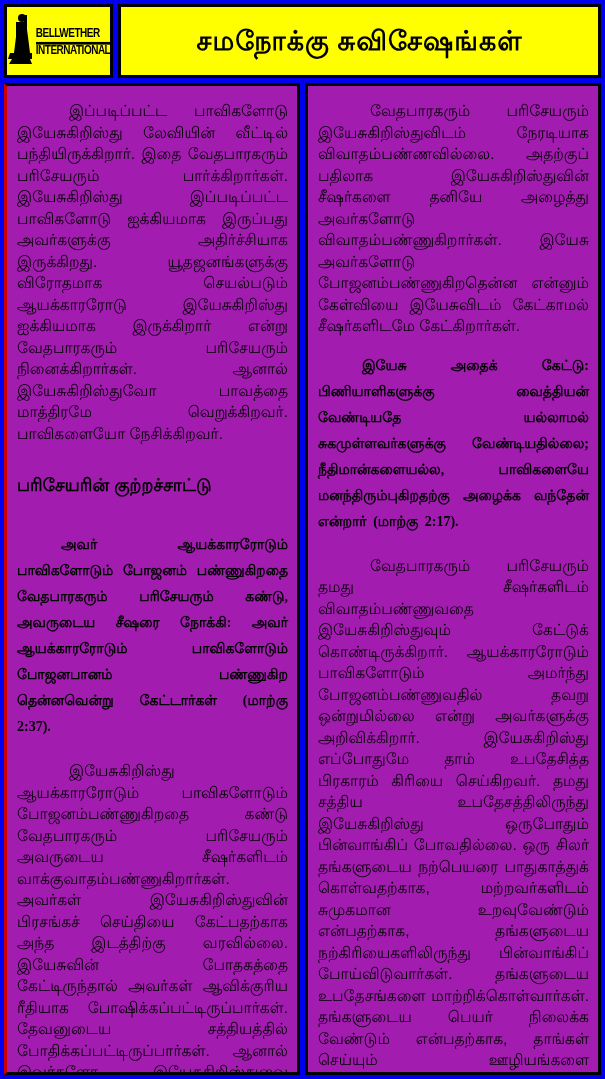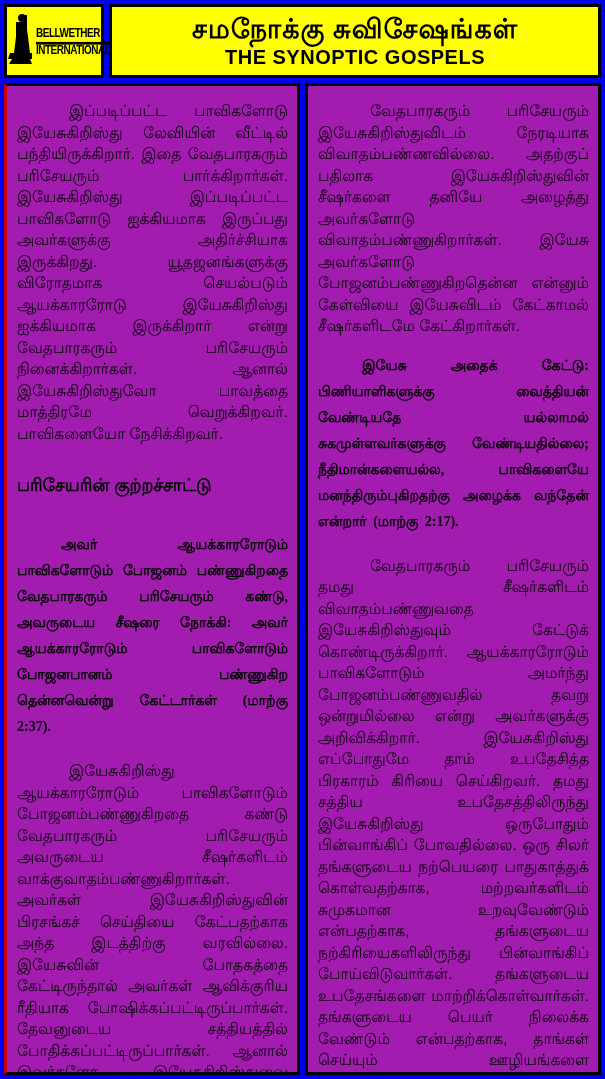--- a/index.html
+++ b/index.html
@@ -8,21 +8,21 @@
     width:605px;height:1079px;
     background:#0000EE;
     padding:4px;
     font-family:"Liberation Sans", sans-serif;
     color:#000;
     position:relative;
   }
   
   .header{display:flex;gap:5px;height:74px;}
   .hbox{background:#FFFF00;border:3px solid #000;}
-  .logo-box{width:100px;display:flex;align-items:center;justify-content:flex-start;gap:3px;padding:0;}
+  .logo-box{width:109px;display:flex;align-items:center;justify-content:center;gap:3px;padding:12px;}
   .logo-fig{flex:0 0 auto;}
   .logo-text{display:flex;flex-direction:column;justify-content:center;}
   .logo-line{font-weight:bold;font-size:10px;letter-spacing:-0.5px;line-height:12px;white-space:nowrap;transform:scaleY(1.35);transform-origin:left center;}
   .logo-line.first{border-bottom:2px solid #000;padding-bottom:1px;margin-bottom:2px;}
   .title-box{flex:1;display:flex;flex-direction:column;align-items:center;justify-content:center;gap:2px;padding:2px 0;}
   .title-tamil{font-family:"Liberation Serif", serif;font-weight:bold;font-size:27px;line-height:30px;letter-spacing:1px;}
   .title-english{font-weight:bold;font-size:20px;line-height:22px;letter-spacing:0.5px;}
   
   .cols{display:flex;gap:5px;margin-top:5px;height:992px;}
   .col{flex:1;background:#a21caf;border:3px solid #000;padding:14px 9px 8px 10px;overflow:hidden;}
@@ -52,21 +52,20 @@
         </svg>
       </span>
       <span class="logo-text">
         <span class="logo-line first">BELLWETHER</span>
         <span class="logo-line">INTERNATIONAL</span>
       </span>
     </div>
 
     <div class="hbox title-box">
       <div class="title-tamil">சமநோக்கு சுவிசேஷங்கள்</div>
-      <div class="title-english">THE SYNOPTIC GOSPELS</div>
     </div>
 
 
   </div>
 
   <div class="cols">
 
     <div class="col col-left">
       <p>இப்படிப்பட்ட பாவிகளோடு இயேசுகிறிஸ்து லேவியின் வீட்டில் பந்தியிருக்கிறார். இதை வேதபாரகரும் பரிசேயரும் பார்க்கிறார்கள். இயேசுகிறிஸ்து இப்படிப்பட்ட பாவிகளோடு ஐக்கியமாக இருப்பது அவர்களுக்கு அதிர்ச்சியாக இருக்கிறது. யூதஜனங்களுக்கு விரோதமாக செயல்படும் ஆயக்காரரோடு இயேசுகிறிஸ்து ஐக்கியமாக இருக்கிறார் என்று வேதபாரகரும் பரிசேயரும் நினைக்கிறார்கள். ஆனால் இயேசுகிறிஸ்துவோ பாவத்தை மாத்திரமே வெறுக்கிறவர். பாவிகளையோ நேசிக்கிறவர்.</p>
       <h2>பரிசேயரின் குற்றச்சாட்டு</h2>

